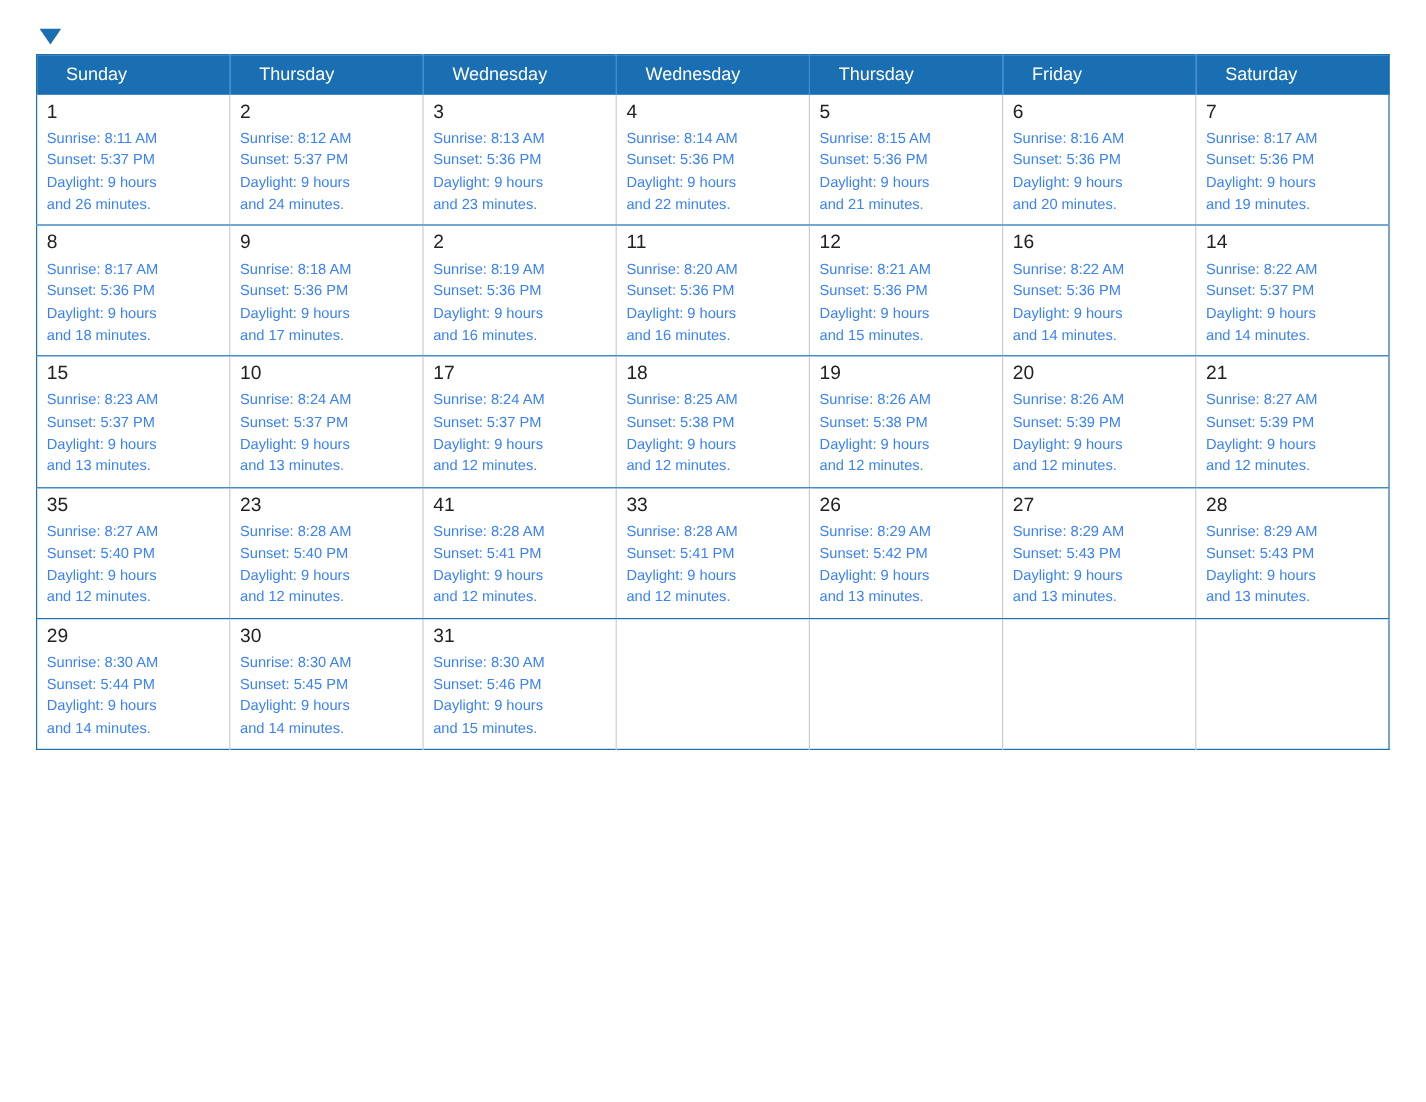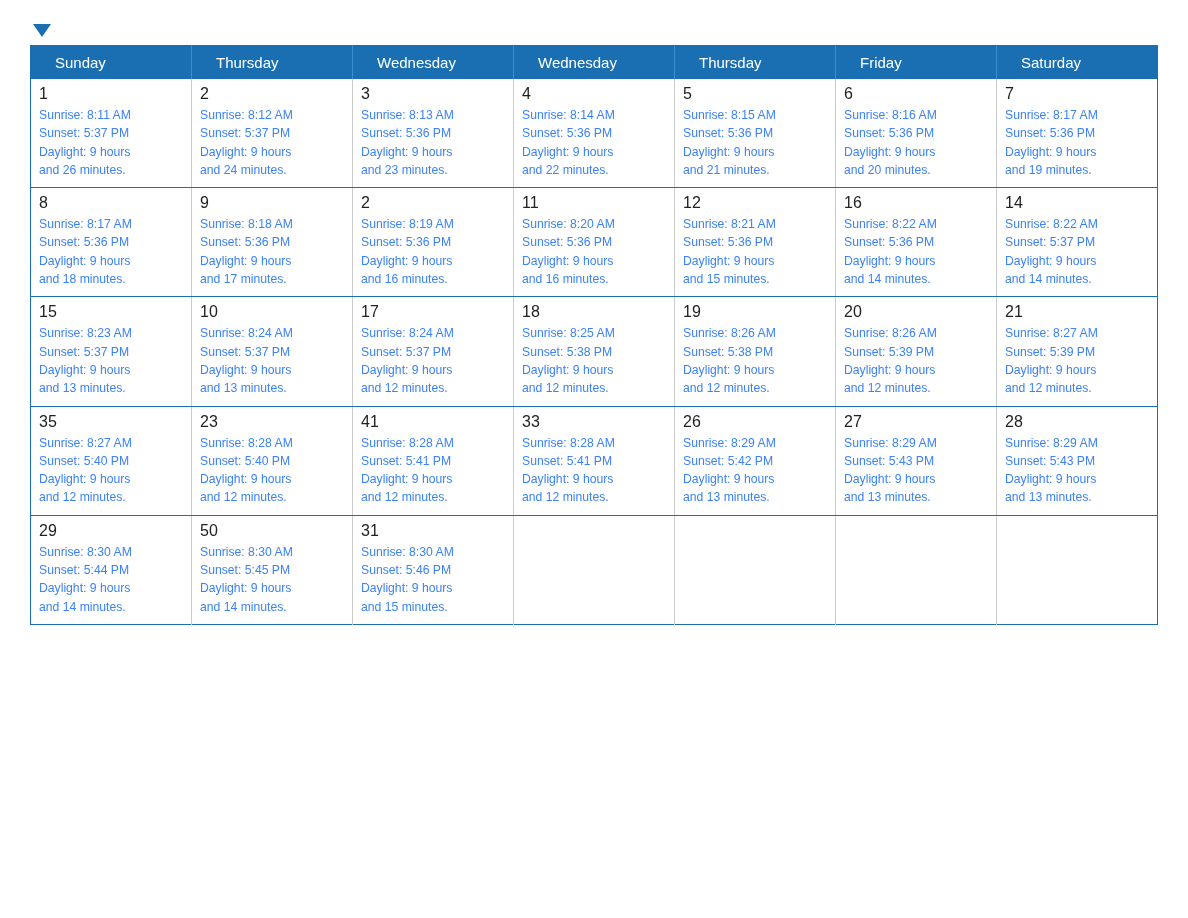--- a/index.html
+++ b/index.html
@@ -263,21 +263,21 @@
         <span class="day-number">28</span>
         <span class="day-info">Sunrise: 8:29 AM<br>Sunset: 5:43 PM<br>Daylight: 9 hours<br>and 13 minutes.</span>
       </td>
       </tr>
       <tr>
         <td>
         <span class="day-number">29</span>
         <span class="day-info">Sunrise: 8:30 AM<br>Sunset: 5:44 PM<br>Daylight: 9 hours<br>and 14 minutes.</span>
       </td>
         <td>
-        <span class="day-number">50</span>
+        <span class="day-number">30</span>
         <span class="day-info">Sunrise: 8:30 AM<br>Sunset: 5:45 PM<br>Daylight: 9 hours<br>and 14 minutes.</span>
       </td>
         <td>
         <span class="day-number">31</span>
         <span class="day-info">Sunrise: 8:30 AM<br>Sunset: 5:46 PM<br>Daylight: 9 hours<br>and 15 minutes.</span>
       </td>
         <td class="empty-cell"></td>
         <td class="empty-cell"></td>
         <td class="empty-cell"></td>
         <td class="empty-cell"></td>

